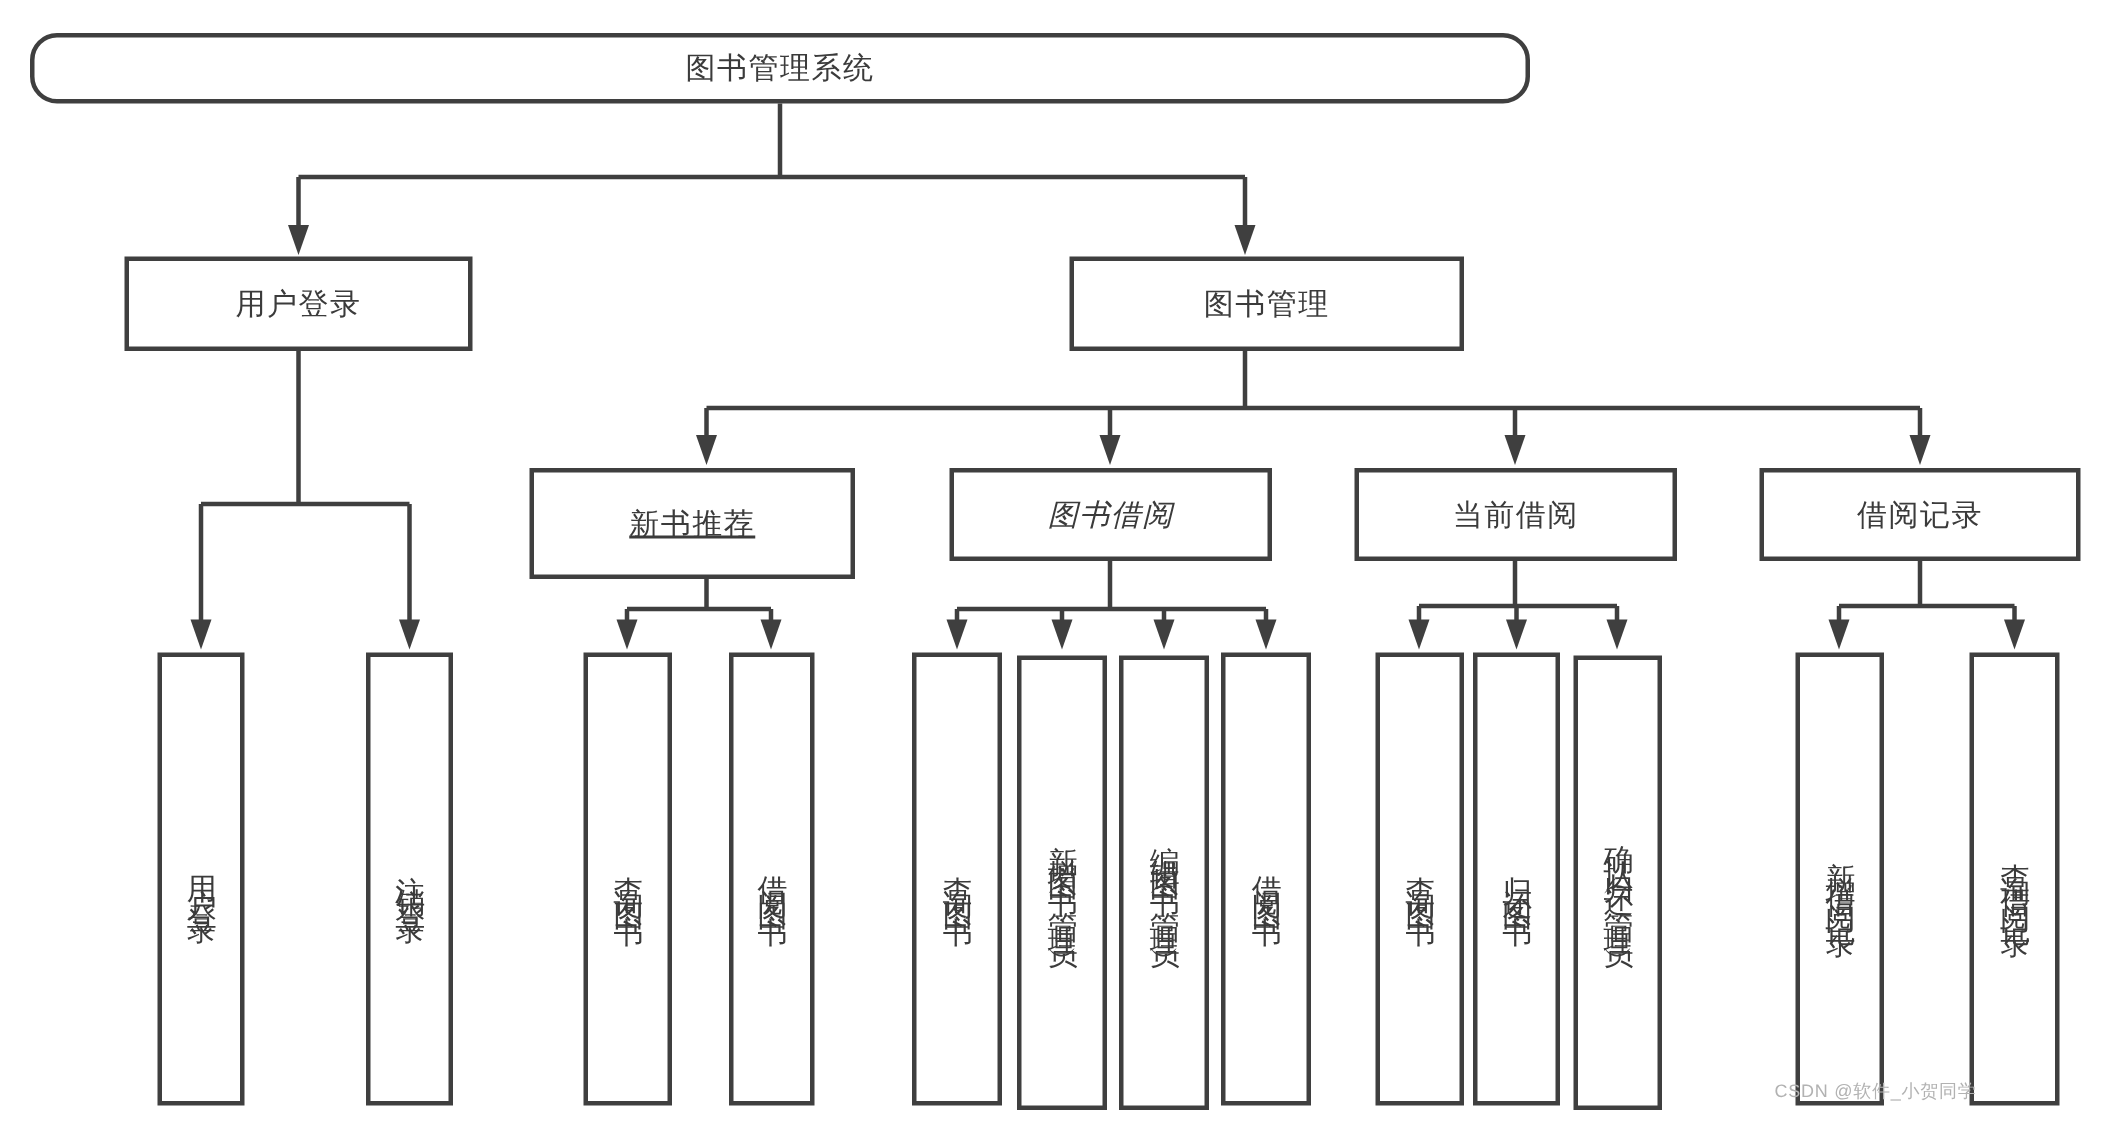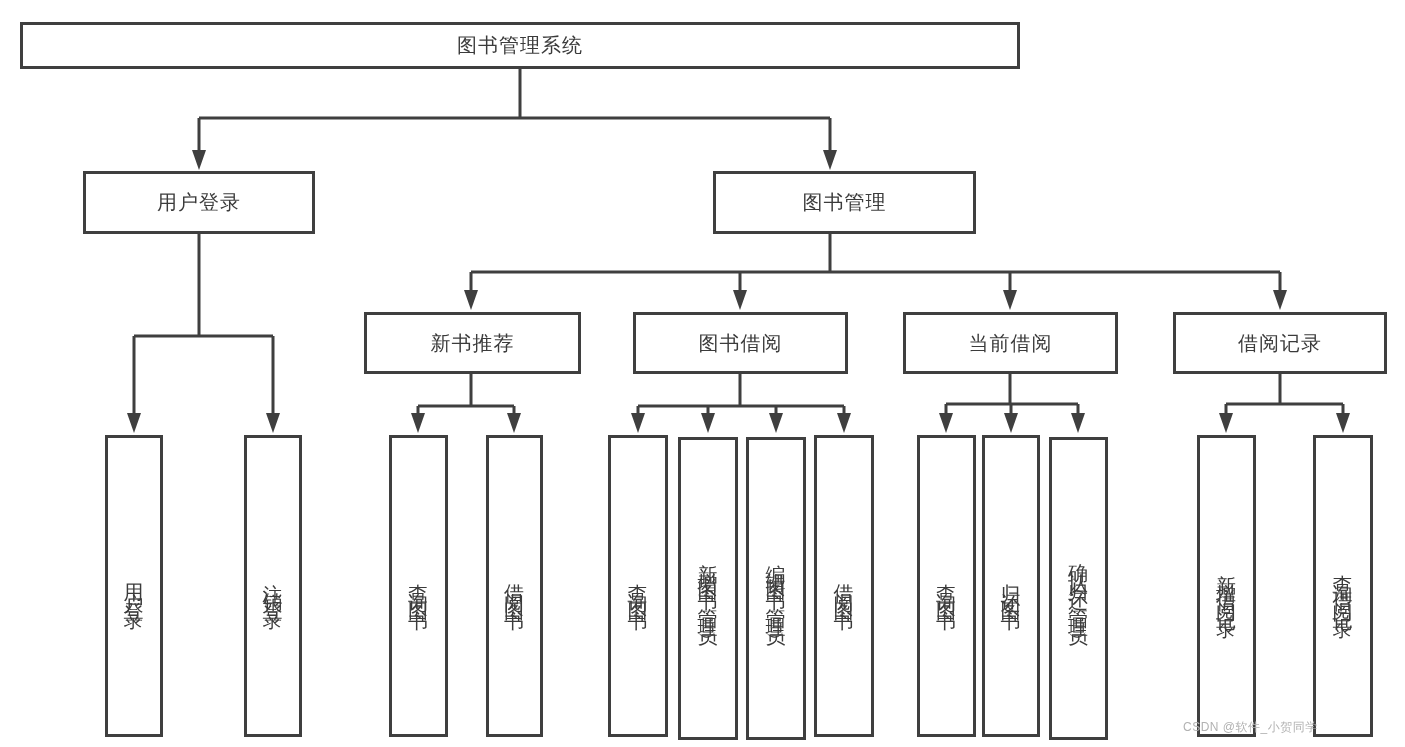--- a/index.html
+++ b/index.html
@@ -68,27 +68,27 @@
     <path d="M1010 374 V404 M946 404 H1078 M946 404 V416 M1011 404 V416 M1078 404 V416"></path>
     <polygon points="939,413 953,413 946,433"></polygon>
     <polygon points="1004,413 1018,413 1011,433"></polygon>
     <polygon points="1071,413 1085,413 1078,433"></polygon>
 
     <path d="M1280 374 V404 M1226 404 H1343 M1226 404 V416 M1343 404 V416"></path>
     <polygon points="1219,413 1233,413 1226,433"></polygon>
     <polygon points="1336,413 1350,413 1343,433"></polygon>
   </svg>
 
-  <div class="box" style="left:20px;top:22px;width:1000px;height:47px;">图书管理系统</div>
+  <div class="box" style="left:20px;top:22px;width:1000px;height:47px;border-radius:18px;">图书管理系统</div>
 
   <div class="box" style="left:83px;top:171px;width:232px;height:63px;">用户登录</div>
   <div class="box" style="left:713px;top:171px;width:263px;height:63px;">图书管理</div>
 
-  <div class="box" style="left:364px;top:312px;width:217px;height:62px;">新书推荐</div>
-  <div class="box" style="left:633px;top:312px;width:215px;height:62px;">图书借阅</div>
+  <div class="box" style="left:353px;top:312px;width:217px;height:74px;text-decoration:underline;">新书推荐</div>
+  <div class="box" style="left:633px;top:312px;width:215px;height:62px;font-style:italic;">图书借阅</div>
   <div class="box" style="left:1173px;top:312px;width:214px;height:62px;">借阅记录</div>
   <div class="box" style="left:903px;top:312px;width:215px;height:62px;">当前借阅</div>
 
   <div class="leaf" style="left:105px;top:435px;width:58px;height:302px;">用户登录</div>
   <div class="leaf" style="left:244px;top:435px;width:58px;height:302px;">注销登录</div>
 
   <div class="leaf" style="left:389px;top:435px;width:59px;height:302px;">查询图书</div>
   <div class="leaf" style="left:486px;top:435px;width:57px;height:302px;">借阅图书</div>
 
   <div class="leaf" style="left:608px;top:435px;width:60px;height:302px;">查询图书</div>

